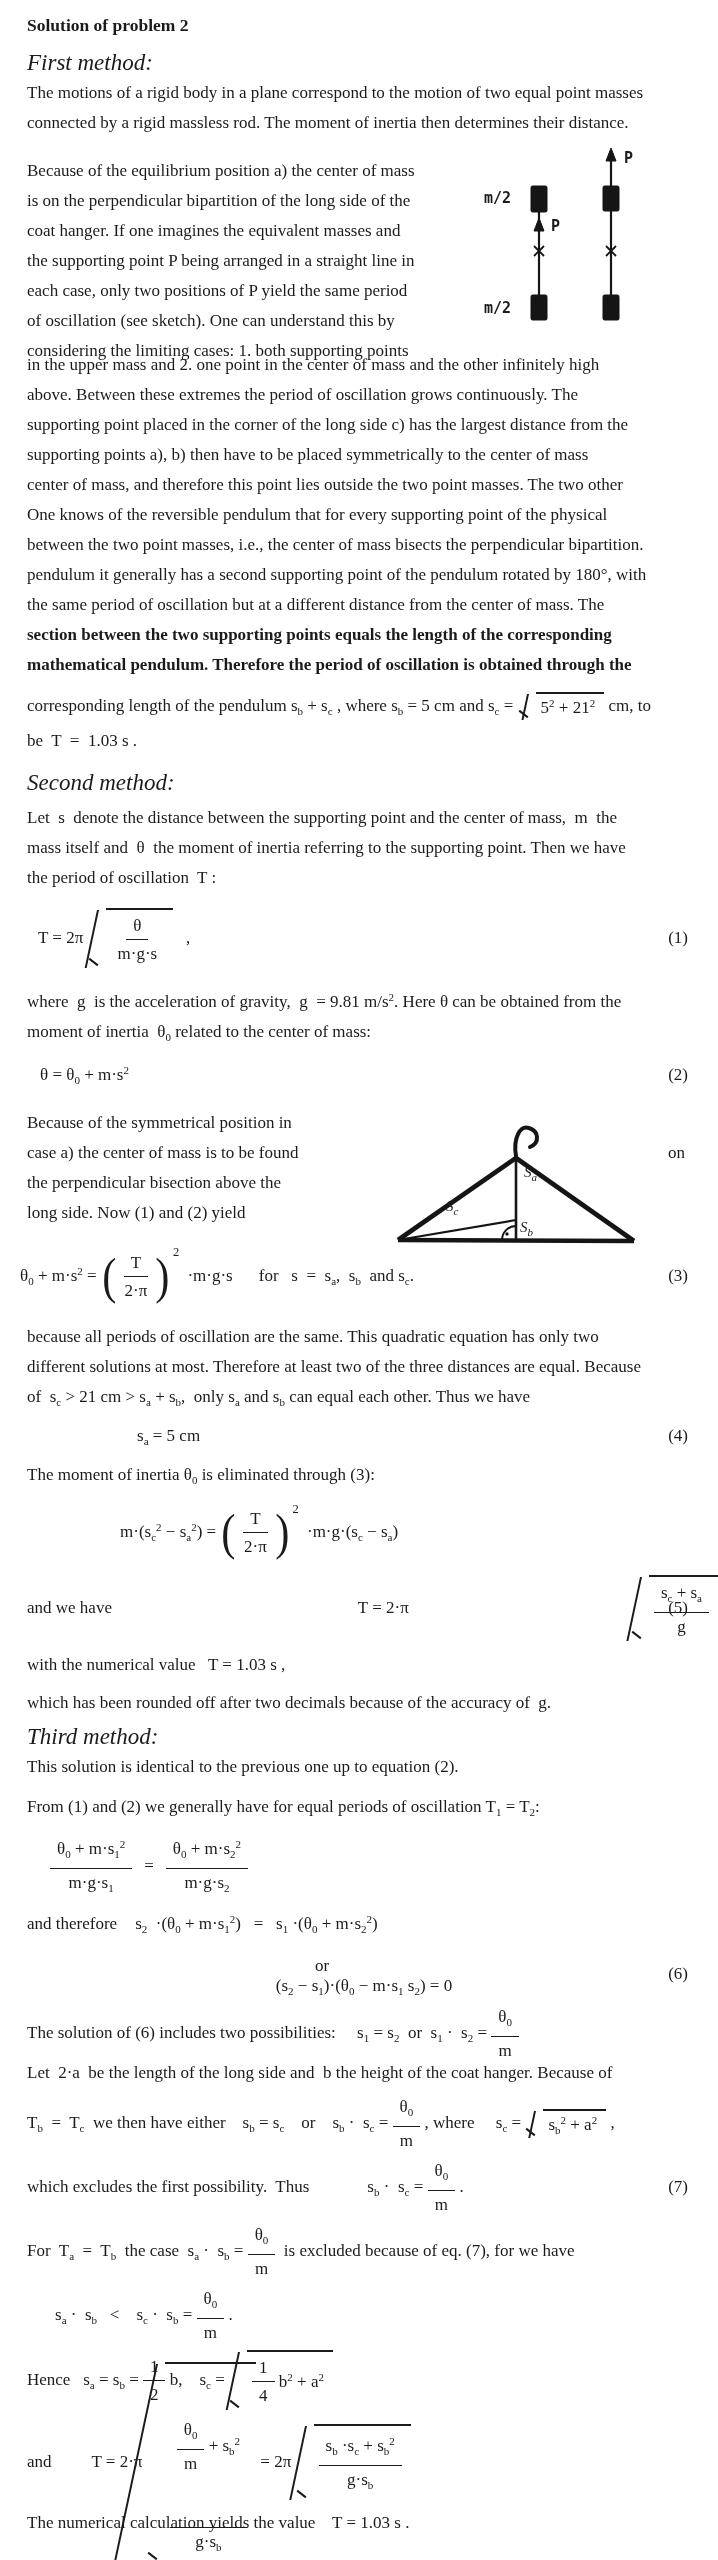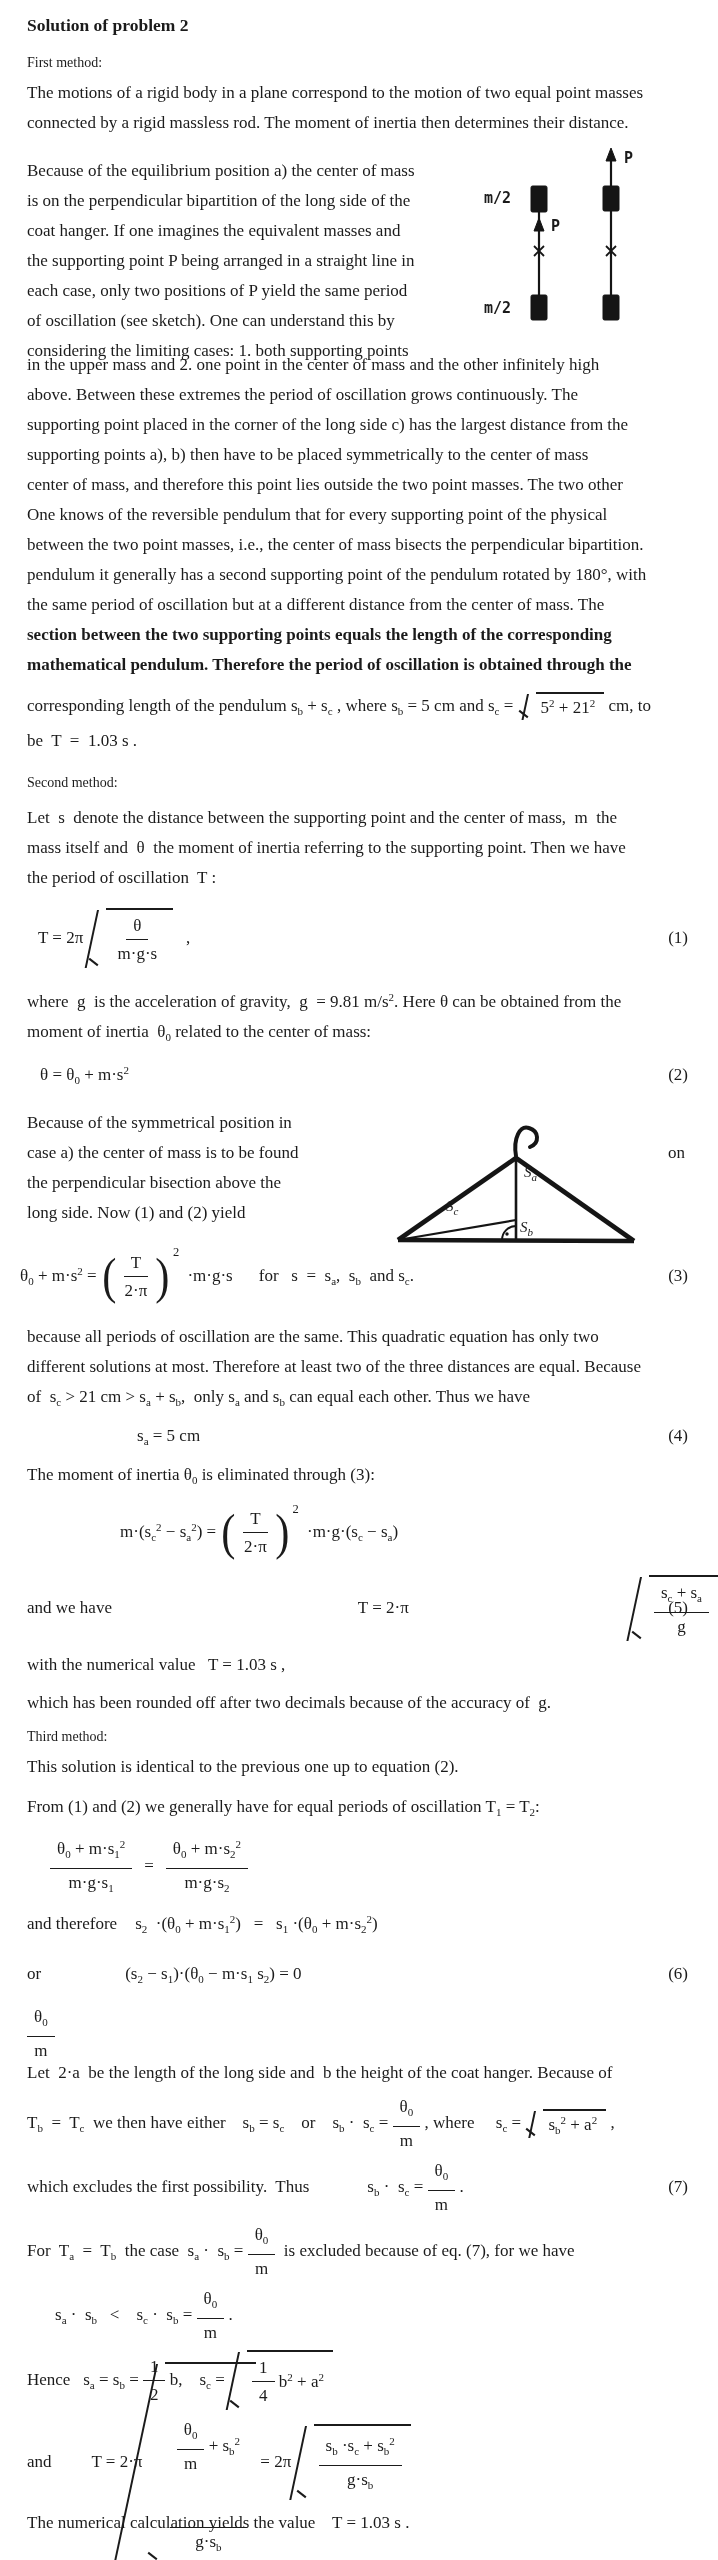--- a/index.html
+++ b/index.html
@@ -3,21 +3,21 @@
 <meta charset="utf-8">
 <style>
   html,body{margin:0;padding:0;background:#ffffff;}
   body{width:718px;height:2560px;position:relative;overflow:hidden;
        font-family:"Liberation Serif",serif;font-size:17px;color:#1b1b1b;}
   .page{position:absolute;inset:0;}
   .abs{position:absolute;}
   .ln{line-height:30px;white-space:pre;}
   .b{font-weight:bold;}
   .title{font-weight:bold;font-size:17.5px;line-height:26px;}
-  .mhead{font-size:14px;line-height:26px;}
+  .mhead{font-style:italic;font-size:23px;line-height:26px;}
   sub{font-size:11px;vertical-align:-4px;}
   sup{font-size:11px;vertical-align:6px;}
   .eq{position:absolute;left:0;right:0;display:flex;align-items:center;white-space:pre;}
   .eq .tag{position:absolute;right:30px;top:50%;transform:translateY(-50%);}
   .m{white-space:pre;}
   .frac{display:inline-flex;flex-direction:column;align-items:center;text-align:center;
         line-height:25px;vertical-align:middle;}
   .frac .num{border-bottom:1.6px solid currentColor;padding:0 7px 1px;display:block;}
   .frac .den{padding:1px 7px 0;display:block;}
   .nrow{display:flex;align-items:center;justify-content:center;}
@@ -225,27 +225,28 @@
       <span class="num">θ<sub>0</sub> + m·s<sub>2</sub><sup>2</sup></span>
       <span class="den">m·g·s<sub>2</sub></span>
     </span>
   </div>
 
   <div class="eq" style="top:1906px;height:36px;padding-left:27px;">
     <span class="m" style="margin-right:18px;">and therefore</span>
     <span class="m">s<sub>2</sub>  ·(θ<sub>0</sub> + m·s<sub>1</sub><sup>2</sup>)   =   s<sub>1</sub> ·(θ<sub>0</sub> + m·s<sub>2</sub><sup>2</sup>)</span>
   </div>
 
-  <div class="eq" style="top:1956px;height:36px;padding-left:27px;">
+  <div class="eq" style="top:1956px;height:36px;padding-left:10px;flex-direction:column;">
     <span class="m" style="margin-right:84px;">or</span>
     <span class="m">(s<sub>2</sub> − s<sub>1</sub>)·(θ<sub>0</sub> − m·s<sub>1</sub> s<sub>2</sub>) = 0</span>
     <span class="tag">(6)</span>
   </div>
 
   <div class="eq" style="top:2006px;height:54px;padding-left:27px;">
+    <span class="m">The solution of (6) includes two possibilities:     s<sub>1</sub> = s<sub>2</sub>  or  s<sub>1</sub> ·  s<sub>2</sub> = </span>
     <span class="frac">
       <span class="num">θ<sub>0</sub></span>
       <span class="den">m</span>
     </span>
   </div>
 
   <div class="abs ln" style="left:27px;top:2058px;">Let  2·a  be the length of the long side and  b the height of the coat hanger. Because of</div>
 
   <div class="eq" style="top:2096px;height:54px;padding-left:27px;align-items:center;">
     <span class="m">T<sub>b</sub>  =  T<sub>c</sub>  we then have either    s<sub>b</sub> = s<sub>c</sub>    or    s<sub>b</sub> ·  s<sub>c</sub> = </span>

